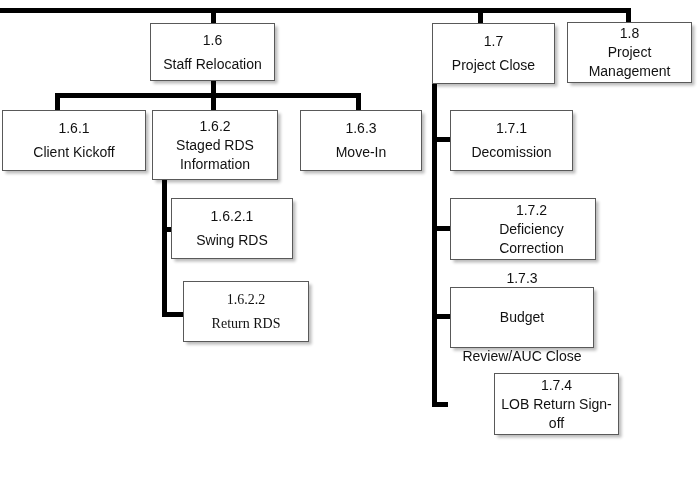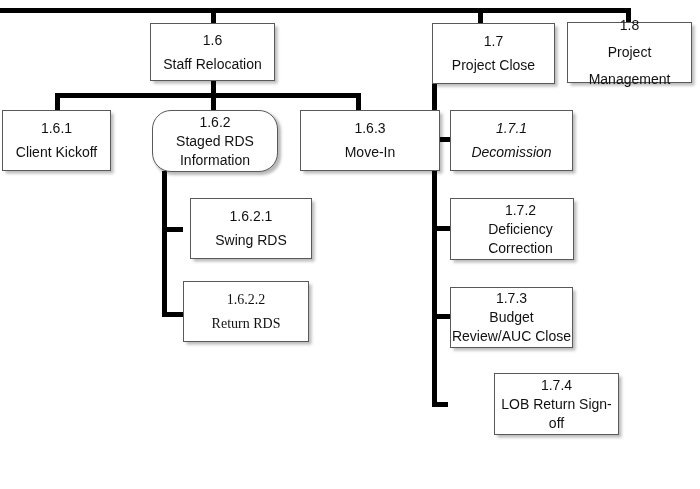--- a/index.html
+++ b/index.html
@@ -13,29 +13,29 @@
     border:1.5px solid #595959;box-shadow:2.5px 2.5px 3px rgba(0,0,0,0.28);
     display:flex;flex-direction:column;align-items:center;justify-content:center;
     text-align:center;
   }
   .box .code,.box .nm{font-size:14px;line-height:19px;white-space:nowrap;}
   .box.two .code{margin-bottom:5px;}
 
   
   #n16  {left:150px;top:23px;width:125px;height:58px;}
   #n17  {left:432px;top:23px;width:123px;height:61px;}
-  #n18  {left:567px;top:22px;width:125px;height:61px;gap:8px;}
-  #n161 {left:2px;  top:110px;width:109px;height:61px;}
-  #n162 {left:152px;top:110px;width:126px;height:62px;border-radius:19px;}
-  #n163 {left:300px;top:110px;width:140px;height:61px;text-align:right;}
-  #n171 {left:450px;top:110px;width:123px;height:61px;font-style:italic;}
-  #n1621{left:190px;top:198px;width:122px;height:61px;}
+  #n18  {left:567px;top:22px;width:125px;height:61px;}
+  #n161 {left:2px;  top:110px;width:144px;height:61px;}
+  #n162 {left:152px;top:110px;width:126px;height:70px;}
+  #n163 {left:300px;top:110px;width:122px;height:61px;text-align:right;}
+  #n171 {left:450px;top:110px;width:123px;height:61px;}
+  #n1621{left:171px;top:198px;width:122px;height:61px;}
   #n1622{left:183px;top:281px;width:126px;height:61px;font-family:Liberation Serif, serif;}
-  #n172 {left:450px;top:198px;width:124px;height:62px;padding-left:17px;}
-  #n173 {left:450px;top:287px;width:123px;height:61px;}
+  #n172 {left:450px;top:198px;width:146px;height:62px;padding-left:17px;}
+  #n173 {left:450px;top:287px;width:144px;height:61px;gap:20px;}
   #n174 {left:448px;top:373px;width:125px;height:62px;margin-left:46px;}
 
   
   #top-line {left:0;   top:8px;  width:631px;height:5px;}
   #stub-18  {left:626px;top:8px;  width:5px;  height:14px;}
   #stub-16t {left:211px;top:13px; width:5px;  height:10px;}
   #stub-17t {left:478px;top:13px; width:5px;  height:10px;}
   #stub-16b {left:211px;top:79px; width:5px;  height:14px;}
   #bar-16   {left:55px; top:93px; width:306px;height:5px;}
   #drop-161 {left:55px; top:93px; width:5px;  height:17px;}

